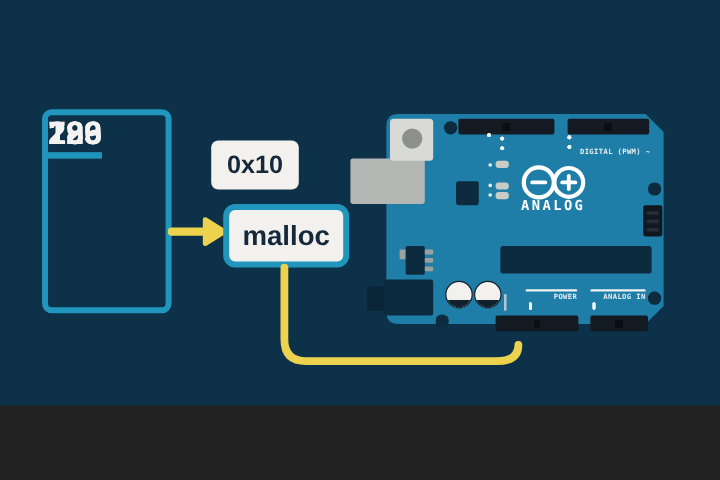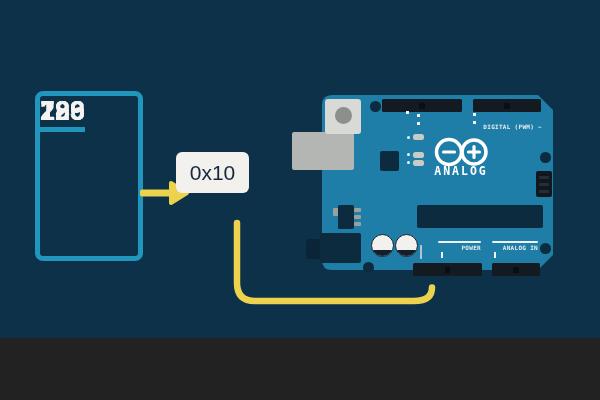--- a/index.html
+++ b/index.html
@@ -27,21 +27,21 @@
     position:relative;flex:1;border-bottom:5px solid var(--teal);
     display:flex;align-items:center;justify-content:center;
     color:var(--light);font-weight:bold;font-size:27px;
   }
   .array-cell:last-child{border-bottom:none;}
 
   
   .address-box{
     left:176px;top:117px;width:73px;height:41px;background:var(--panel);
     border-radius:6px;display:flex;align-items:center;justify-content:center;
-    color:var(--ink);font-weight:normal;font-size:21px;margin-top:35px;
+    color:var(--ink);font-weight:bold;font-size:21px;
   }
   .malloc-box{
     left:186px;top:170px;width:105px;height:53px;background:var(--panel);
     border:5px solid var(--teal);border-radius:10px;
     display:flex;align-items:center;justify-content:center;
     color:var(--ink);font-weight:bold;font-size:23px;
   }
 
   .arrow-svg{left:140px;top:179px;}
   .wire-svg,.board-svg{left:0;top:0;}
@@ -133,20 +133,21 @@
     <div class="array-cell">789</div>
   </div>
 
   <svg class="arrow-svg" width="52" height="28">
     <line x1="3" y1="14" x2="32" y2="14" stroke="#edd24e" stroke-width="7" stroke-linecap="round"></line>
     <path d="M31,4 L47,14 L31,24 Z" fill="#edd24e" stroke="#edd24e" stroke-width="4" stroke-linejoin="round"></path>
   </svg>
 
   <div class="address-box">0x10</div>
 
+  <div class="malloc-box">malloc</div>
 
   <svg class="wire-svg" width="600" height="400">
     <path d="M237,223 L237,283 Q237,301 255,301 L414,301 Q432,301 432,287.5" fill="none" stroke="#edd24e" stroke-width="6.5" stroke-linecap="round"></path>
   </svg>
 
   <svg class="board-svg" width="600" height="400">
     <path d="M332,95 L538,95 L553,110 L553,255 L538,270 L332,270 Q322,270 322,260 L322,105 Q322,95 332,95 Z" fill="#1e7ea8"></path>
   </svg>
 
   <div style="left:0;top:0;width:600px;height:400px;">

